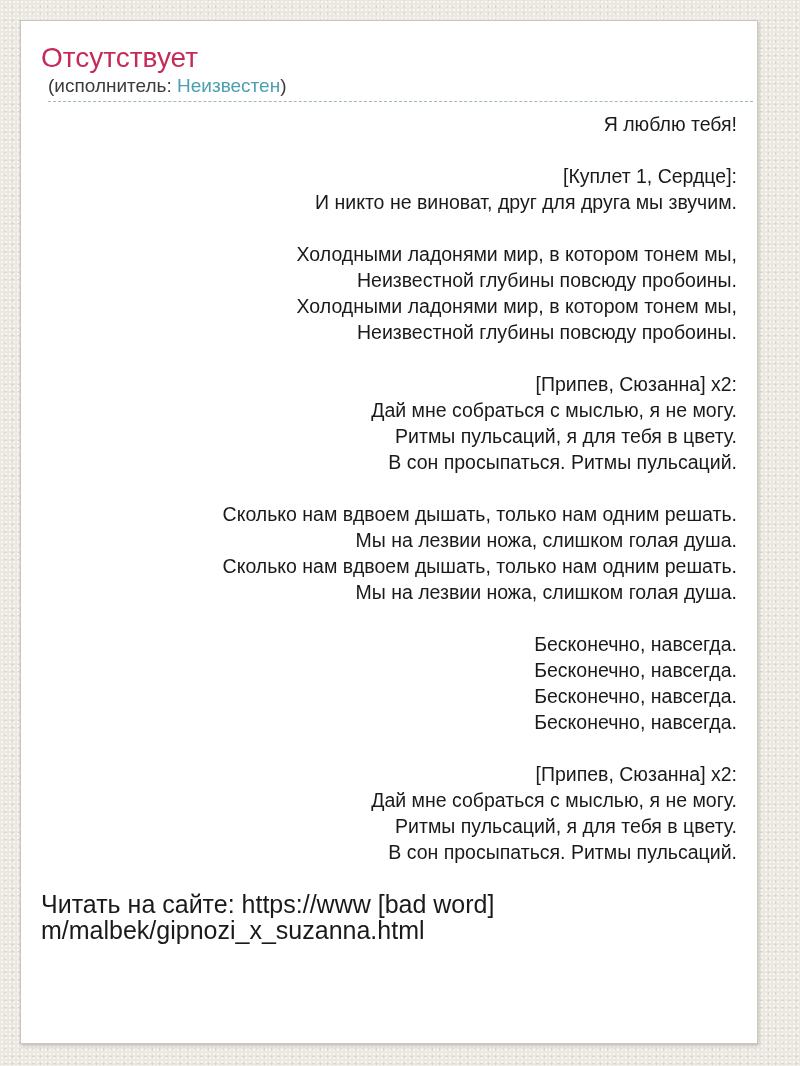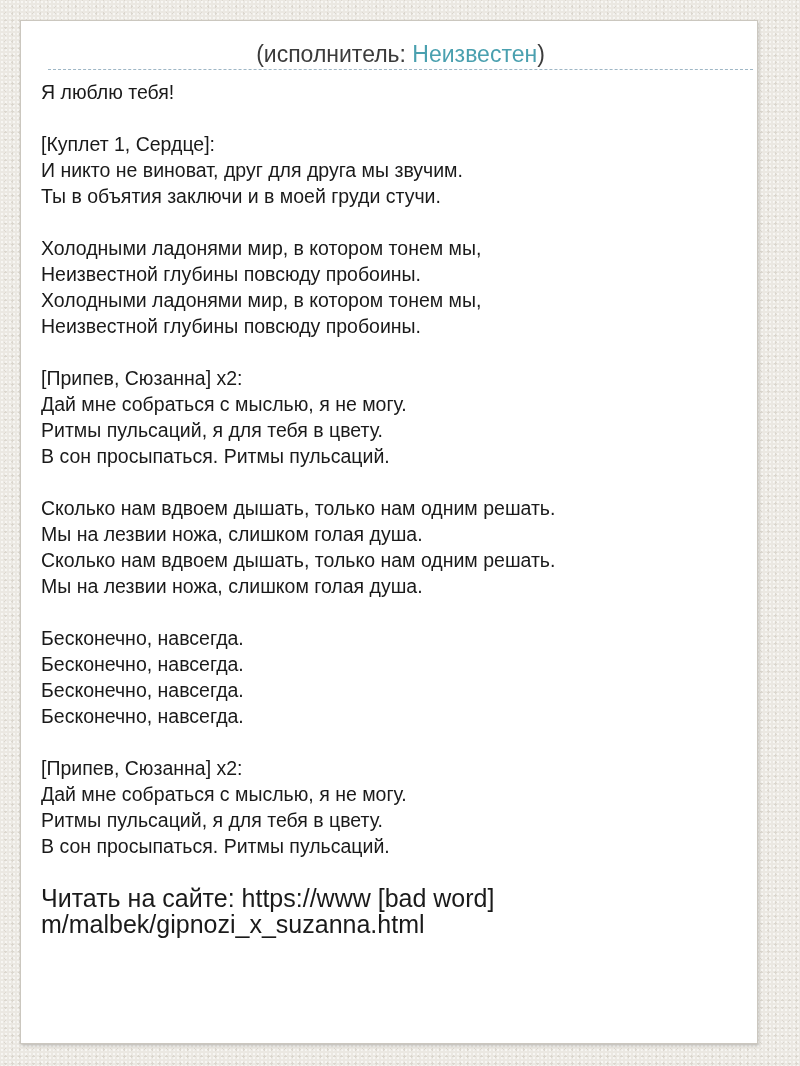--- a/index.html
+++ b/index.html
@@ -33,70 +33,70 @@
   }
   .song-title {
     margin: 0;
     font-size: 28px;
     font-weight: normal;
     line-height: 32px;
     color: #c62a58;
   }
   .artist-line {
     margin: 0 -16px 0 7px;
-    font-size: 23px;
+    font-size: 19px;
     line-height: 24px;
     color: #3b3b3b;
     padding-bottom: 3px;
     border-bottom: 1px dashed #9fb7c6;
-    text-align: center;
   }
   .artist-link {
     color: #4aa0af;
     text-decoration: none;
     cursor: pointer;
   }
   .lyrics {
     margin-top: 9px;
     font-size: 19.5px;
     line-height: 26px;
     color: #1a1a1a;
   }
   .stanza {
     margin: 0 0 26px 0;
   }
   .line {
     min-height: 26px;
+    text-align: right;
   }
   .footer-line {
     margin: 0;
     font-size: 25px;
     line-height: 26px;
     color: #1a1a1a;
   }
 </style>
 </head>
 <body>
 
 <div class="card">
 
   <div>
+    <h1 class="song-title">Отсутствует</h1>
     <p class="artist-line"><span>(исполнитель: </span><a class="artist-link" href="#">Неизвестен</a><span>)</span></p>
   </div>
 
   <div class="lyrics">
 
     <div class="stanza">
       <div class="line">Я люблю тебя!</div>
     </div>
 
     <div class="stanza">
       <div class="line">[Куплет 1, Сердце]:</div>
       <div class="line">И никто не виноват, друг для друга мы звучим.</div>
-      <div class="line">Ты в объятия заключи и в моей груди стучи.</div>
     </div>
 
     <div class="stanza">
       <div class="line">Холодными ладонями мир, в котором тонем мы,</div>
       <div class="line">Неизвестной глубины повсюду пробоины.</div>
       <div class="line">Холодными ладонями мир, в котором тонем мы,</div>
       <div class="line">Неизвестной глубины повсюду пробоины.</div>
     </div>
 
     <div class="stanza">

